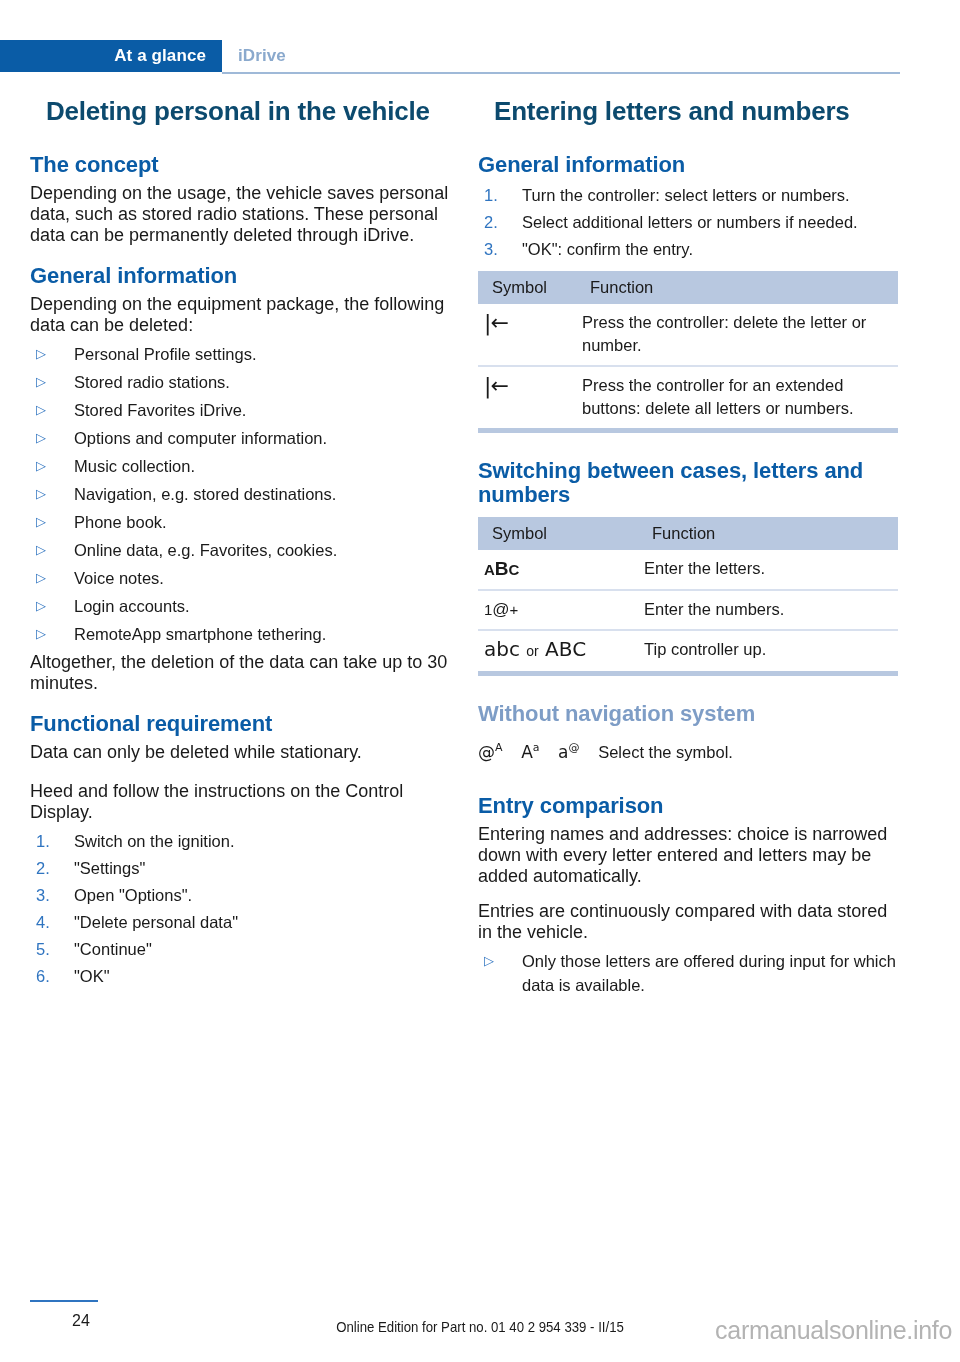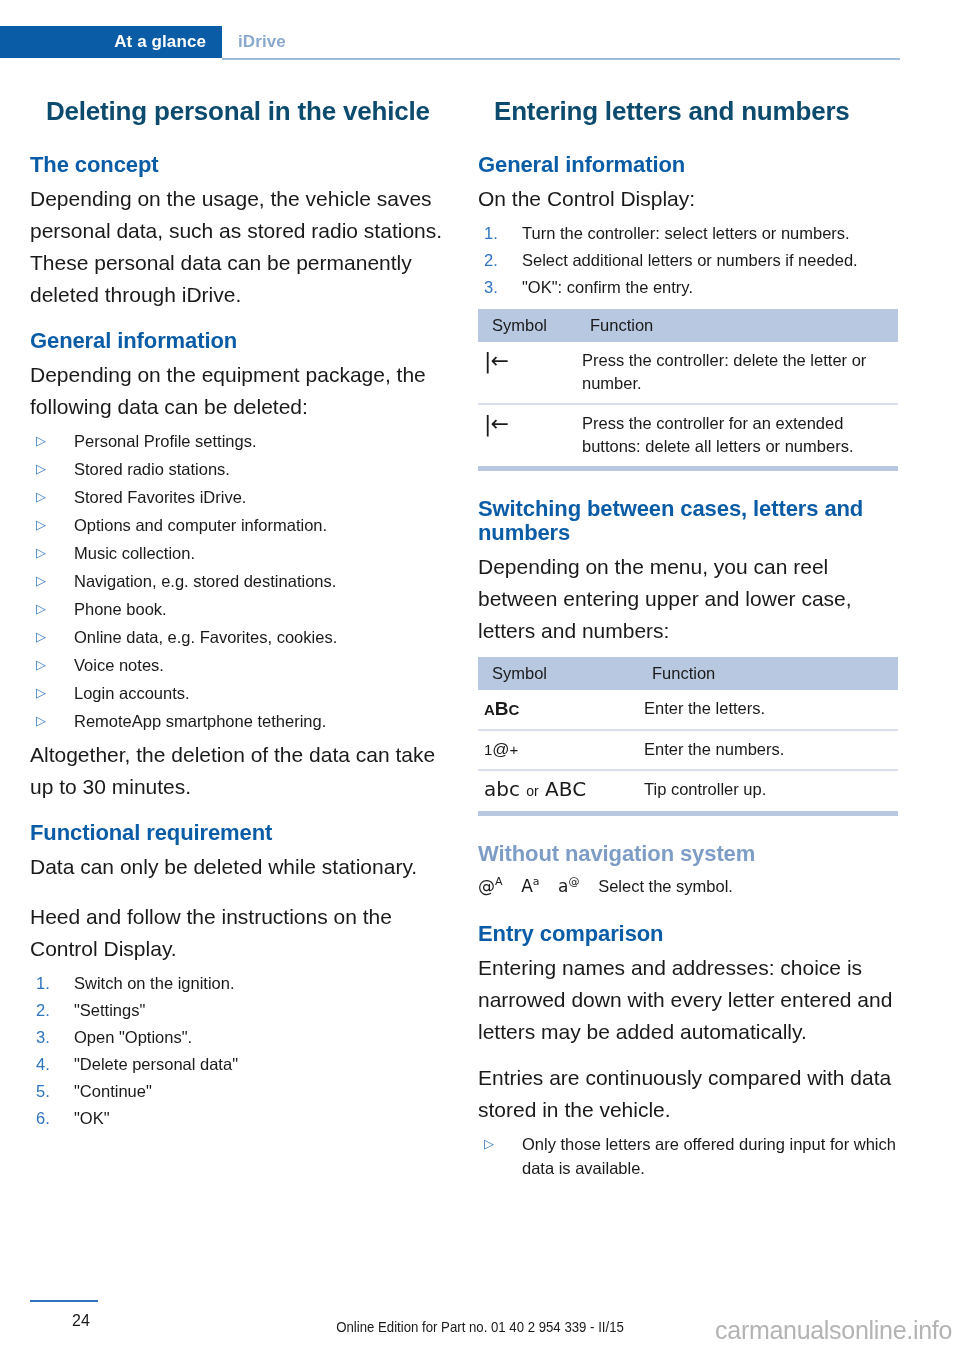--- a/index.html
+++ b/index.html
@@ -12,21 +12,21 @@
     background: #ffffff;
     font-family: "Liberation Sans", sans-serif;
     color: #1a1a1a;
     position: relative;
     overflow: hidden;
   }
 
   
   .header {
     position: absolute;
-    top: 0;
+    top: 14px;
     left: 0;
     width: 960px;
     height: 62px;
     text-decoration: underline;
   }
   .header-tab-active {
     position: absolute;
     left: 0;
     top: 26px;
     width: 222px;
@@ -85,22 +85,22 @@
     line-height: 24px;
     margin: 0 0 6px 0;
     letter-spacing: -0.1px;
   }
   h2.subhead.muted {
     color: #7e9dc6;
   }
   h2.subhead.spaced { margin-top: 26px; }
 
   p.body {
-    font-size: 21px;
-    line-height: 32px;
+    font-size: 18px;
+    line-height: 21px;
     margin: 0 0 4px 0;
   }
   p.body.gap { margin-bottom: 18px; }
 
   
   ul.tri-list, ol.num-list {
     list-style: none;
     margin: 6px 0 6px 0;
     padding: 0;
   }
@@ -165,21 +165,21 @@
   .glyph-abc { font-size: 15px; font-weight: bold; }
   .glyph-abc b { font-size: 19px; }
   .glyph-num { font-size: 15px; }
   .glyph-num .at { font-size: 17px; }
   .glyph-case { font-size: 20px; font-family: "DejaVu Sans", sans-serif; }
   .glyph-case .orword { font-size: 14px; font-family: "Liberation Sans", sans-serif; }
 
   
   .symbol-row {
     font-size: 16.5px;
-    line-height: 20px;
+    line-height: 32px;
     margin: 2px 0 0 0;
   }
   .symbol-row .sym {
     font-family: "DejaVu Sans", sans-serif;
     font-size: 17px;
     margin-right: 14px;
   }
   .symbol-row .sym sup { font-size: 11px; }
 
   
@@ -316,21 +316,20 @@
       <span>"OK"</span>
     </li>
   </ol>
 </div>
 
 <div class="col col-right">
 
   <h1 class="title">Entering letters and numbers</h1>
 
   <h2 class="subhead">General information</h2>
-  <p class="body">On the Control Display:</p>
 
   <ol class="num-list">
     <li>
       <span class="marker">1.</span>
       <span>Turn the controller: select letters or numbers.</span>
     </li>
     <li>
       <span class="marker">2.</span>
       <span>Select additional letters or numbers if needed.</span>
     </li>
@@ -357,21 +356,20 @@
       <tr>
         <td class="sym-cell tbl-a">
           <span class="glyph glyph-bsp">|←</span>
         </td>
         <td>Press the controller for an extended buttons: delete all letters or numbers.</td>
       </tr>
     </tbody>
   </table>
 
   <h2 class="subhead spaced">Switching between cases, letters and numbers</h2>
-  <p class="body">Depending on the menu, you can reel between entering upper and lower case, letters and numbers:</p>
 
   <table class="sym-table">
     <thead>
       <tr>
         <td class="tbl-b">Symbol</td>
         <td>Function</td>
       </tr>
     </thead>
     <tbody>
       <tr>

